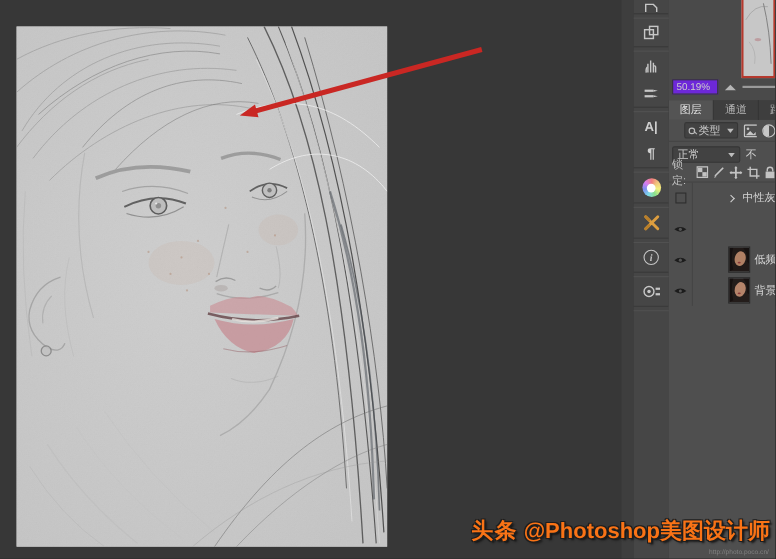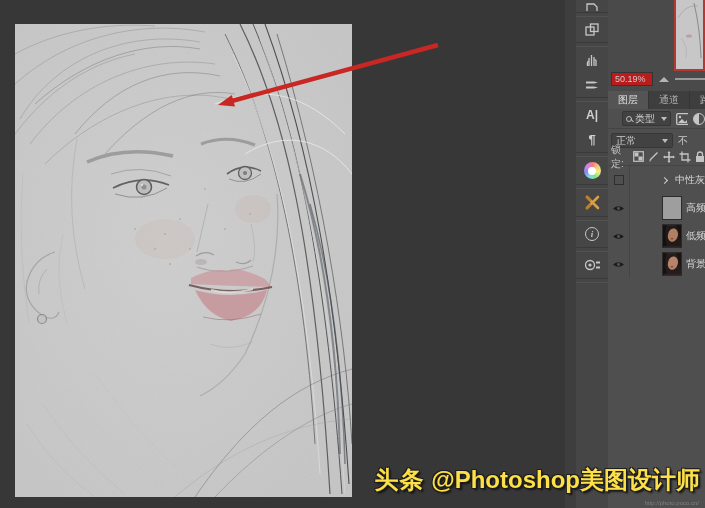--- a/index.html
+++ b/index.html
@@ -36,21 +36,21 @@
 
   .panels{ position:absolute; left:608px; top:0; width:97px; height:508px; background:#4f4f4f; }
 
   
   .navigator{ position:relative; width:97px; height:91px; background:#4a4a4a; overflow:hidden;}
   .nav-thumb{ position:absolute; right:0; top:-4px; width:31px; height:75px;
     background:#c7c7c7; border:2px solid #b5392e; }
   .nav-thumb svg{ width:100%; height:100%; display:block;}
   .nav-bar{ position:absolute; left:0; bottom:4px; width:97px; height:16px;
     display:flex; align-items:center; gap:6px; padding-left:3px;}
-  .zoom-field{ width:42px; height:14px; background:#b91c1c; border:1px solid #343434;
+  .zoom-field{ width:42px; height:14px; background:#6d28d9; border:1px solid #343434;
     font-size:9px; color:#cccccc; display:flex; align-items:center; padding-left:3px;}
   .zoom-tri{ width:0; height:0; border-left:5px solid transparent; border-right:5px solid transparent;
     border-bottom:5px solid #b5b5b5; }
   .zoom-slider{ flex:1; height:2px; background:#9a9a9a; margin-right:0px;}
 
   
   .tabbar{ width:97px; height:18px; background:#3e3e3e; display:flex; align-items:stretch; overflow:hidden;}
   .tab{ padding:0 10px; display:flex; align-items:center; color:#b3b3b3; white-space:nowrap;
     border-right:1px solid #353535;}
   .tab.active{ background:#545454; color:#e3e3e3; }
@@ -85,22 +85,22 @@
   .thumb-gray{ width:20px; height:24px; background:#9e9e9e;}
   .thumb-levels{ width:20px; height:17px; background:#262626; display:flex; align-items:flex-end; }
   .thumb-mask{ width:21px; height:25px; background:#ffffff; border:1px solid #666;
     outline:2px solid #d0d0d0; outline-offset:1px; flex:0 0 auto;}
   .thumb svg, .thumb-img svg{ display:block; width:100%; height:100%;}
   .thumb-img{ width:20px; height:24px; border:1px solid #2b2b2b; flex:0 0 auto; overflow:hidden;}
   .layer-label{ color:#d6d6d6; }
   .panel-rest{ width:97px; height:203px; background:#4f4f4f;}
 
   
-  .watermark{ position:absolute; right:5px; bottom:12px; font-weight:bold; font-size:24px;
-    color:#fde047; white-space:nowrap;
+  .watermark{ position:absolute; right:5px; bottom:12px; font-weight:bold; font-size:20px;
+    color:#f97316; white-space:nowrap;
     text-shadow:1px 1px 0 #1e1e1e,-1px -1px 0 #1e1e1e,1px -1px 0 #1e1e1e,-1px 1px 0 #1e1e1e,2px 2px 2px #111;text-align:center;}
   .wm-badge{ font-weight:900; letter-spacing:1px;}
   .wm-sub{ position:absolute; right:6px; bottom:2px; font-size:6px; font-weight:normal;
     color:#9a9a9a; opacity:.65; text-shadow:none; }
 </style>
 </head>
 <body>
 
 <div class="app">
 
@@ -377,24 +377,20 @@
       </div>
 
 
       <div class="lrow">
         <div class="eye-cell">
           <svg width="13" height="9">
               <path d="M1,4.5 Q6.5,0 12,4.5 Q6.5,9 1,4.5 Z" fill="#1c1c1c"></path>
               <circle cx="6.5" cy="4.5" r="1.4" fill="#555"></circle>
             </svg>
         </div>
-        <div class="lrow-content">
-          <div class="thumb thumb-gray"></div>
-          <span class="layer-label">高频</span>
-        </div>
       </div>
 
       <div class="lrow">
         <div class="eye-cell">
           <svg width="13" height="9">
               <path d="M1,4.5 Q6.5,0 12,4.5 Q6.5,9 1,4.5 Z" fill="#1c1c1c"></path>
               <circle cx="6.5" cy="4.5" r="1.4" fill="#555"></circle>
             </svg>
         </div>
         <div class="lrow-content">

